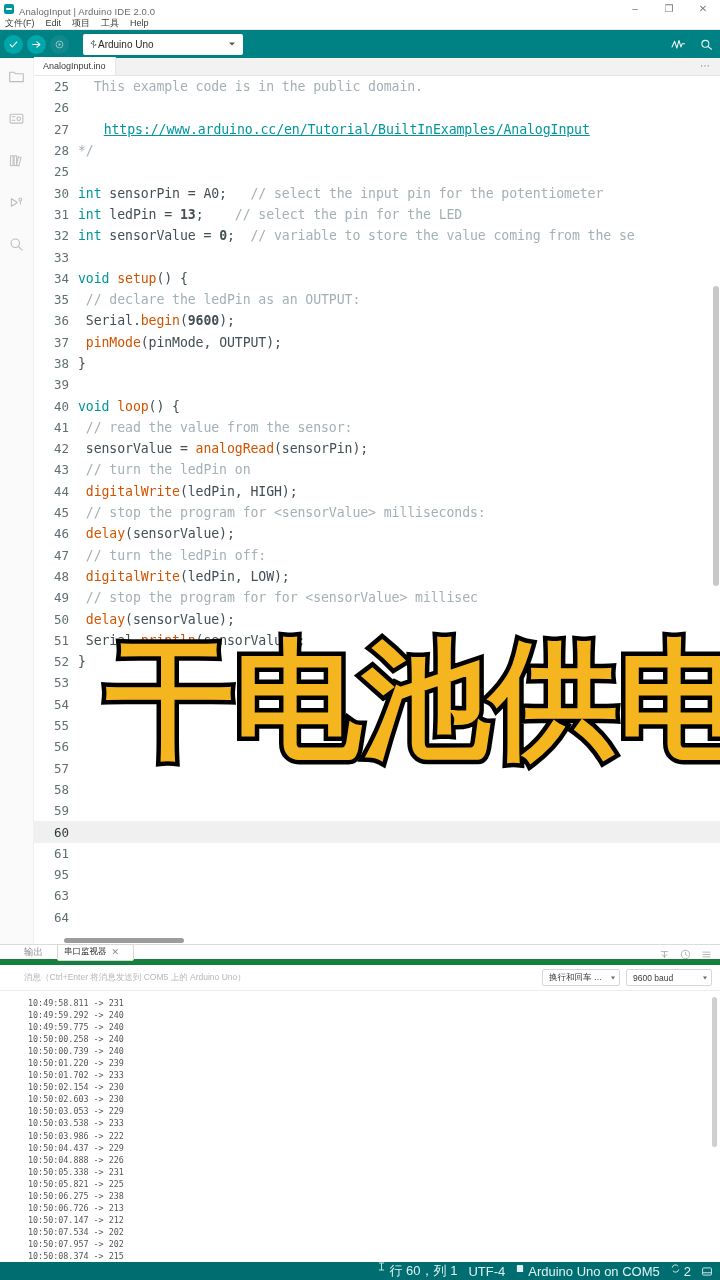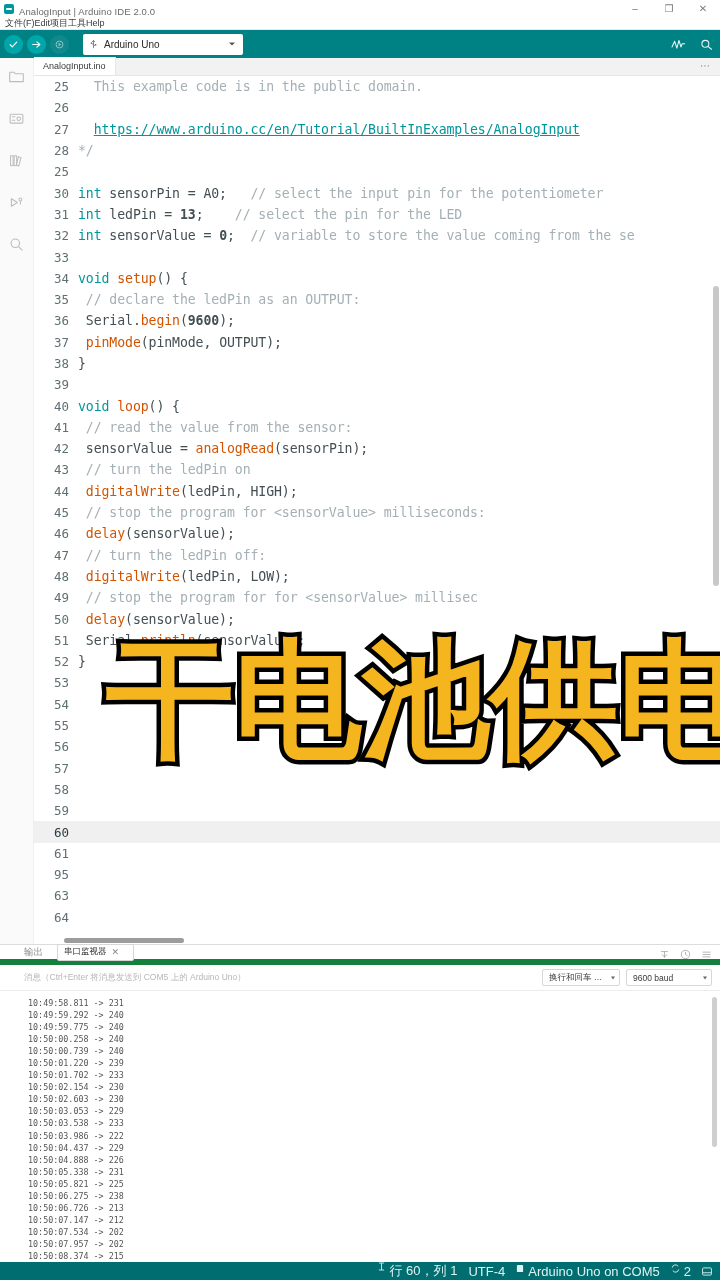--- a/index.html
+++ b/index.html
@@ -14,32 +14,32 @@
   .tb-appicon:after { content:""; position:absolute; left:2px; top:4px; width:6px; height:2px;
                       background:#fff; border-radius:1px; }
   .tb-title { font-size:9.5px; color:#6a6a6a; letter-spacing:.1px; white-space:nowrap;margin-top:6px; }
   .tb-controls { position:absolute; right:0; top:0; height:17px; display:flex; }
   .tb-btn { width:34px; height:17px; display:flex; align-items:center; justify-content:center;
             color:#7d7d7d; font-size:10px; }
   .tb-btn.close { color:#7d7d7d; }
 
   
   .menubar { height:13px; background:#fff; display:flex; align-items:center; padding-left:5px;
-             border-bottom:1px solid #e8e8e8; }
+             gap:11px; border-bottom:1px solid #e8e8e8; }
   .menu-item { font-size:9px; color:#3b3b3b; white-space:nowrap; }
 
   
   .toolbar { height:28px; background:#008184; display:flex; align-items:center;
              padding:0 6px 0 4px; position:relative; }
   .tool-circle { width:19px; height:19px; border-radius:50%; background:#00a7aa;
                  display:flex; align-items:center; justify-content:center; margin-right:4px; flex:none; }
   .tool-circle svg { display:block; }
   .tool-circle.dim { background:#178b8e; opacity:.75; }
   .board-select { margin-left:10px; width:160px; height:21px; background:#fff; border-radius:2px;
-                  display:flex; align-items:center; padding:0 6px; gap:6px; position:relative; }
+                  display:flex; align-items:center; padding:0 6px; gap:0; position:relative; }
   .board-label { font-size:10px; color:#2b2b2b; white-space:nowrap; }
   .board-caret { position:absolute; right:8px; top:50%; transform:translateY(-50%);
                  width:0; height:0; border-left:3px solid transparent; border-right:3px solid transparent;
                  border-top:3.5px solid #555; }
   .tb-right { position:absolute; right:6px; top:0; height:28px; display:flex;
               align-items:center; gap:13px; }
   .tb-right svg { display:block; }
 
   
   .workbench { display:flex; height:886px; }
@@ -65,21 +65,21 @@
   .crow.active { background:#f0f0f0; }
   .gut { width:44px; text-align:right; padding-right:9px; flex:none;
          font-family:"DejaVu Sans Mono", monospace; font-size:12.5px; color:#5f6f74; }
   .crow.active .gut { color:#2d3b40; }
   .code { font-family:"DejaVu Sans Mono", monospace; font-size:13.2px; white-space:pre;
           color:#434f54; letter-spacing:-.1px; }
   .k  { color:#00979c; }          
   .fn { color:#d35400; }
   .cm { color:#a4b0b5; }          
   .nu { color:#434f54; font-weight:bold; }
-  .lnk{ color:#00979c; text-decoration:underline; }
+  .lnk{ color:#00979c; text-decoration:underline;margin-left:10px; }
   .pl { color:#434f54; }
 
   .v-scroll { position:absolute; right:0; top:0; width:9px; height:100%; }
   .v-thumb { position:absolute; right:1px; width:6px; background:#c8c8c8; border-radius:3px; }
   .h-scroll { position:absolute; left:0; bottom:0; height:7px; width:100%; }
   .h-thumb { position:absolute; left:30px; bottom:1px; height:5px; width:120px;
              background:#9c9c9c; border-radius:3px; }
 
   
   .overlay { position:absolute; left:72px; top:578px; z-index:60;

